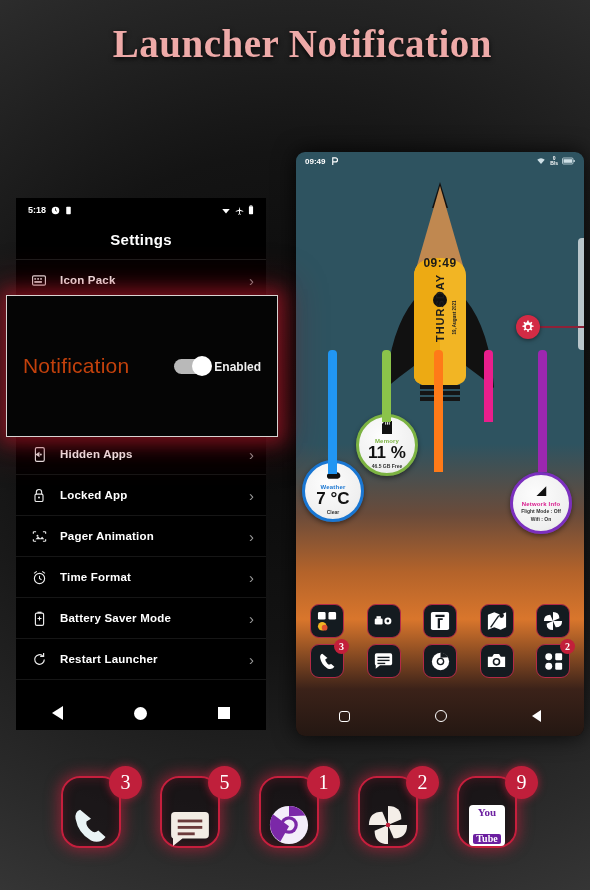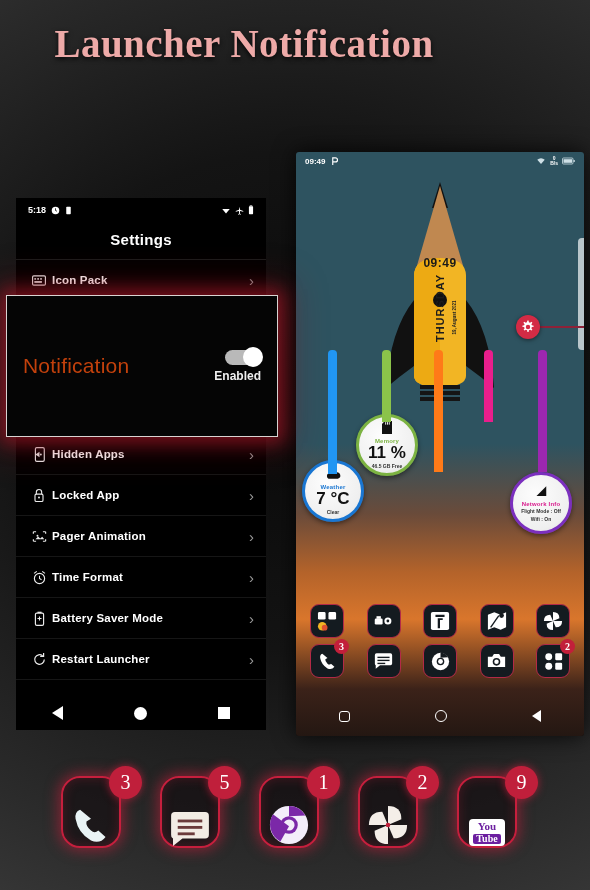--- a/index.html
+++ b/index.html
@@ -5,21 +5,21 @@
   * { margin:0; padding:0; box-sizing:border-box; }
   html,body { width:590px; height:890px; overflow:hidden; }
   body {
     font-family:"Liberation Sans", sans-serif;
     background:
       radial-gradient(ellipse 120% 70% at 50% 45%, #0a0a0a 0%, #141414 40%, #2b2b2b 75%, #3d3d3d 100%);
     position:relative;
   }
 
   
-  .header { position:absolute; left:4px; top:24px; width:480px; text-align:center; }
+  .header { position:absolute; left:12px; top:24px; width:480px; text-align:right; }
   .title {
     font-family:"Liberation Serif", serif; font-weight:bold; font-size:39px;
     color:#eeaaa8; letter-spacing:.5px; line-height:1.05;
     text-shadow:0 2px 5px rgba(0,0,0,.8);
   }
   .subtitle {
     font-family:"Liberation Serif", serif; font-weight:bold; font-size:25px;
     color:#eeaaa8; margin-top:10px; letter-spacing:.2px;
     text-shadow:0 2px 5px rgba(0,0,0,.8);
   }
@@ -38,49 +38,49 @@
   .sp-title {
     text-align:center; color:#fff; font-size:15px; font-weight:bold;
     padding:9px 0 11px; letter-spacing:.3px;
     border-bottom:1px solid #1c1c1c;
   }
   .sp-row {
     display:flex; align-items:center; height:41px; padding:0 12px;
     border-bottom:1px solid #161616; color:#fff;
   }
   .sp-row .ico { width:22px; display:flex; align-items:center; justify-content:center; opacity:.92; }
-  .sp-row .lbl { font-size:11.5px; font-weight:bold; margin-left:2px; letter-spacing:.2px; }
+  .sp-row .lbl { font-size:11.5px; font-weight:bold; margin-left:10px; letter-spacing:.2px; }
   .sp-row .chev { margin-left:auto; color:#9a9a9a; font-size:15px; font-weight:300; }
   .sp-gap { height:133px; background:#000; }
   .sp-nav {
     position:absolute; left:0; bottom:0; width:250px; height:34px;
     display:flex; align-items:center; justify-content:space-around;
     background:#000;
   }
   .nav-back { width:0;height:0;border-top:7px solid transparent;border-bottom:7px solid transparent;border-right:11px solid #fff; }
   .nav-home { width:13px;height:13px;border-radius:50%;background:#fff; }
   .nav-rec  { width:12px;height:12px;background:#fff; }
 
   
   .notif-card {
     position:absolute; left:6px; top:295px; width:272px; height:142px;
     background:#050505; border:1.5px solid #d8d4d2;
     box-shadow:0 0 16px 6px rgba(178,24,42,.55), 0 0 34px 12px rgba(140,16,30,.35);
     z-index:6; display:flex; align-items:center; padding:0 16px;
   }
   .notif-label { color:#c2410c; font-size:21px; font-weight:normal; letter-spacing:.2px; }
-  .notif-right { margin-left:auto; display:flex; flex-direction:column; align-items:flex-end; gap:4px; }
+  .notif-right { margin-left:auto; display:flex; flex-direction:row; align-items:flex-end; gap:4px; }
   .toggle { width:36px; height:15px; border-radius:9px; background:#b9b9b9; position:relative; }
   .toggle::after{ content:""; position:absolute; right:-2px; top:-2.5px; width:20px;height:20px;border-radius:50%;background:#fff; }
   .toggle-lbl { color:#efefef; font-size:12px; font-weight:bold; }
 
   
   .home-phone {
     position:absolute; left:296px; top:152px; width:288px; height:584px;
-    border-radius:3px; overflow:hidden; background:#0c0c0c;
+    border-radius:9px; overflow:hidden; background:#0c0c0c;
     box-shadow:0 0 22px rgba(0,0,0,.8);
   }
   .hp-wall {
     position:absolute; inset:0;
     background:linear-gradient(180deg,#2e5360 0%,#2e5360 50%,#6a4b3a 62%,#b4632a 72%,#d9762c 80%,#3b2219 92%,#241712 100%);
   }
   .hp-statusbar {
     position:relative; height:18px; display:flex; align-items:center; padding:0 9px;
     color:#fff; font-size:8px; font-weight:bold; z-index:5;
   }
@@ -156,21 +156,21 @@
     box-shadow:0 0 13px 3px rgba(198,31,61,.55), inset 0 0 12px rgba(198,31,61,.28);
   }
   .sc-badge {
     position:absolute; right:-9px; top:-10px; width:33px;height:33px;border-radius:50%;
     background:#c01f3b; color:#fff; font-family:"Liberation Serif",serif; font-size:20px;
     display:flex;align-items:center;justify-content:center;
     box-shadow:0 0 9px rgba(198,31,61,.75);
   }
   .yt-box { background:#fff; border-radius:4px; padding:2px 4px; display:flex;flex-direction:column;align-items:center;line-height:1; }
   .yt-t { color:#6c1fa0; font-size:11px; font-weight:bold; font-family:"Liberation Serif",serif; }
-  .yt-b { background:#6c1fa0; color:#fff; font-size:10px; font-weight:bold; border-radius:2px; padding:0 3px; margin-top:2px; font-family:"Liberation Serif",serif; }
+  .yt-b { background:#6c1fa0; color:#fff; font-size:10px; font-weight:bold; border-radius:2px; padding:0 3px; margin-top:16px; font-family:"Liberation Serif",serif; }
 </style>
 </head>
 <body>
 
 <div class="header">
   <div class="title">Launcher Notification</div>
 </div>
 
 <div class="settings-phone">
 

